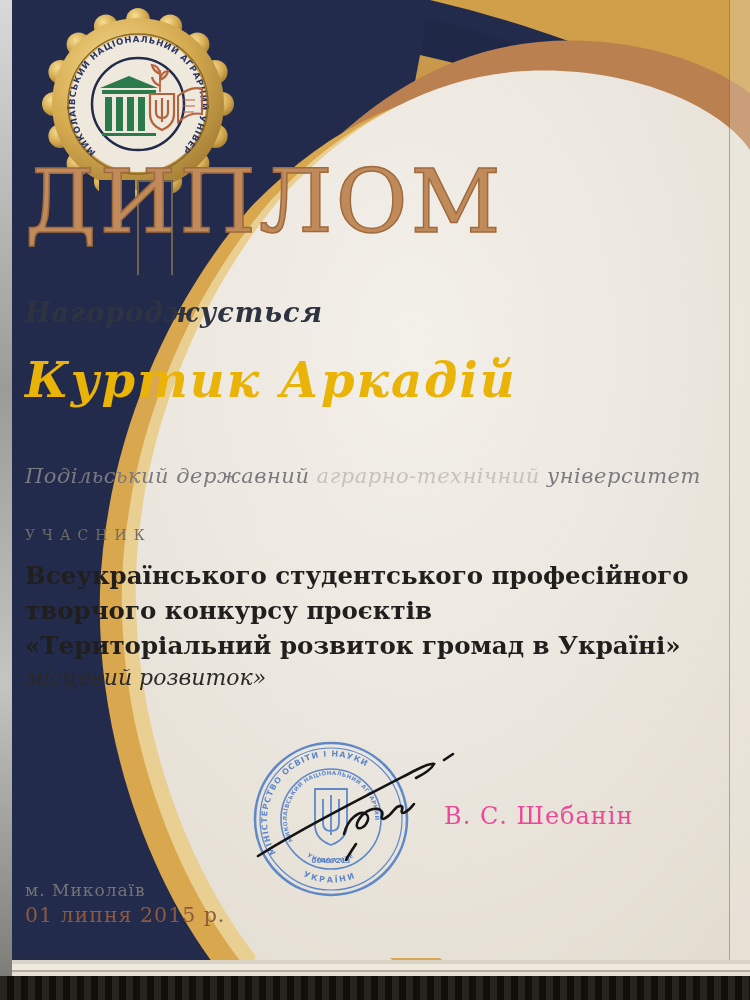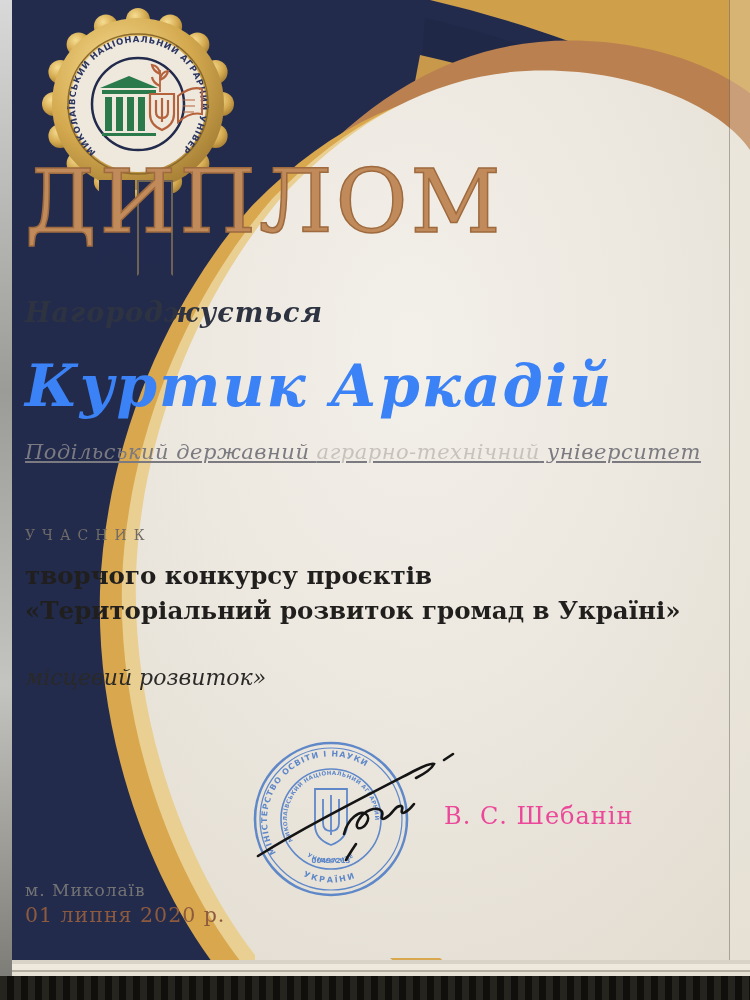--- a/index.html
+++ b/index.html
@@ -5,23 +5,23 @@
   html,body{margin:0;padding:0;background:#0d0c0a;}
   .stage{position:relative;width:750px;height:1000px;overflow:hidden;
          font-family:"DejaVu Serif","Liberation Serif",serif;}
   .bg{position:absolute;inset:0;}
   .layer{position:absolute;}
   .txt{position:absolute;left:25px;width:700px;text-align:left;color:#201f1d;}
 
   .title{top:150px;font-size:88px;letter-spacing:3px;font-weight:400;
          color:#c08a5a;-webkit-text-stroke:1.5px #9e6a3e;}
   .award{top:297px;font-size:27px;font-style:italic;color:#2e3342;letter-spacing:1px;font-weight:bold;}
-  .name{top:352px;font-size:58px;font-style:italic;font-weight:600;color:#3b82f6;
+  .name{top:352px;font-size:48px;font-style:italic;font-weight:600;color:#eab308;
         letter-spacing:2px;}
-  .affil{top:440px;font-size:21px;font-style:italic;color:#7b7a80;letter-spacing:.5px;text-decoration:underline;}
+  .affil{top:464px;font-size:21px;font-style:italic;color:#7b7a80;letter-spacing:.5px;}
   .affil .faded{color:#c7c3bc;}
   .status{top:527px;font-size:14px;letter-spacing:7px;color:#6f6b66;}
   .desc{top:558px;font-size:24.5px;font-weight:bold;line-height:35px;color:#201f1d;}
   .sect{top:662px;font-size:22px;font-style:italic;line-height:31px;color:#2a2927;}
   .sig-role{position:absolute;left:162px;top:806px;font-size:24px;color:#1e1d1b;}
   .sig-name{position:absolute;left:444px;top:802px;font-size:24px;color:#ec4899;letter-spacing:1px;}
   .date1{top:903px;font-size:20.5px;color:#8d5a3e;letter-spacing:1px;}
   .date2{top:880px;font-size:17px;color:#737373;letter-spacing:1px;}
 
   .left-strip{left:0;top:0;width:12px;height:978px;
@@ -131,20 +131,21 @@
 
   <div class="ribbon r1"></div>
   <div class="ribbon r2"></div>
 
   <div class="txt title">ДИПЛОМ</div>
   <div class="txt award">Нагороджується</div>
   <div class="txt name">Куртик Аркадій</div>
   <div class="txt affil"><span>Подільський державний </span><span class="faded">аграрно-технічний</span><span> університет</span></div>
   <div class="txt status">УЧАСНИК</div>
   <div class="txt desc">
+    <div>Всеукраїнського студентського професійного</div>
     <div>творчого конкурсу проєктів</div>
     <div>«Територіальний розвиток громад в Україні»</div>
   </div>
   <div class="txt sect">
     <div>місцевий розвиток»</div>
   </div>
 
   <div class="sig-name">В. С. Шебанін</div>
 
   <svg class="layer" style="left:250px;top:738px" width="162" height="162" viewBox="-81 -81 162 162" opacity="0.88">
@@ -172,20 +173,20 @@
 
   <svg class="layer" style="left:248px;top:748px" width="210" height="120" viewBox="0 0 210 120">
     <g stroke="#141414" fill="none" stroke-width="2.6" stroke-linecap="round">
       <path d="M10,108 C55,80 110,52 168,22 C178,17 184,15 186,16 C184,20 176,26 168,30"></path>
       <path d="M196,12 L205,6"></path>
       <path d="M96,86 C100,70 112,62 118,66 C124,70 116,82 110,80 C106,78 112,66 122,62 C130,59 136,62 134,68 C132,74 140,70 146,62 C150,57 156,56 154,62 C152,68 160,64 166,56"></path>
       <path d="M108,96 C104,102 100,108 98,112"></path>
     </g>
   </svg>
 
-  <div class="txt date1">01 липня 2020 р.</div>
+  <div class="txt date1">01 липня 2015 р.</div>
   <div class="txt date2">м. Миколаїв</div>
 
   <div class="layer left-strip"></div>
   <div class="layer fold"></div>
   <div class="layer page-edges"></div>
   <div class="layer bottom-dark"></div>
 </div>
 
 </body></html>

